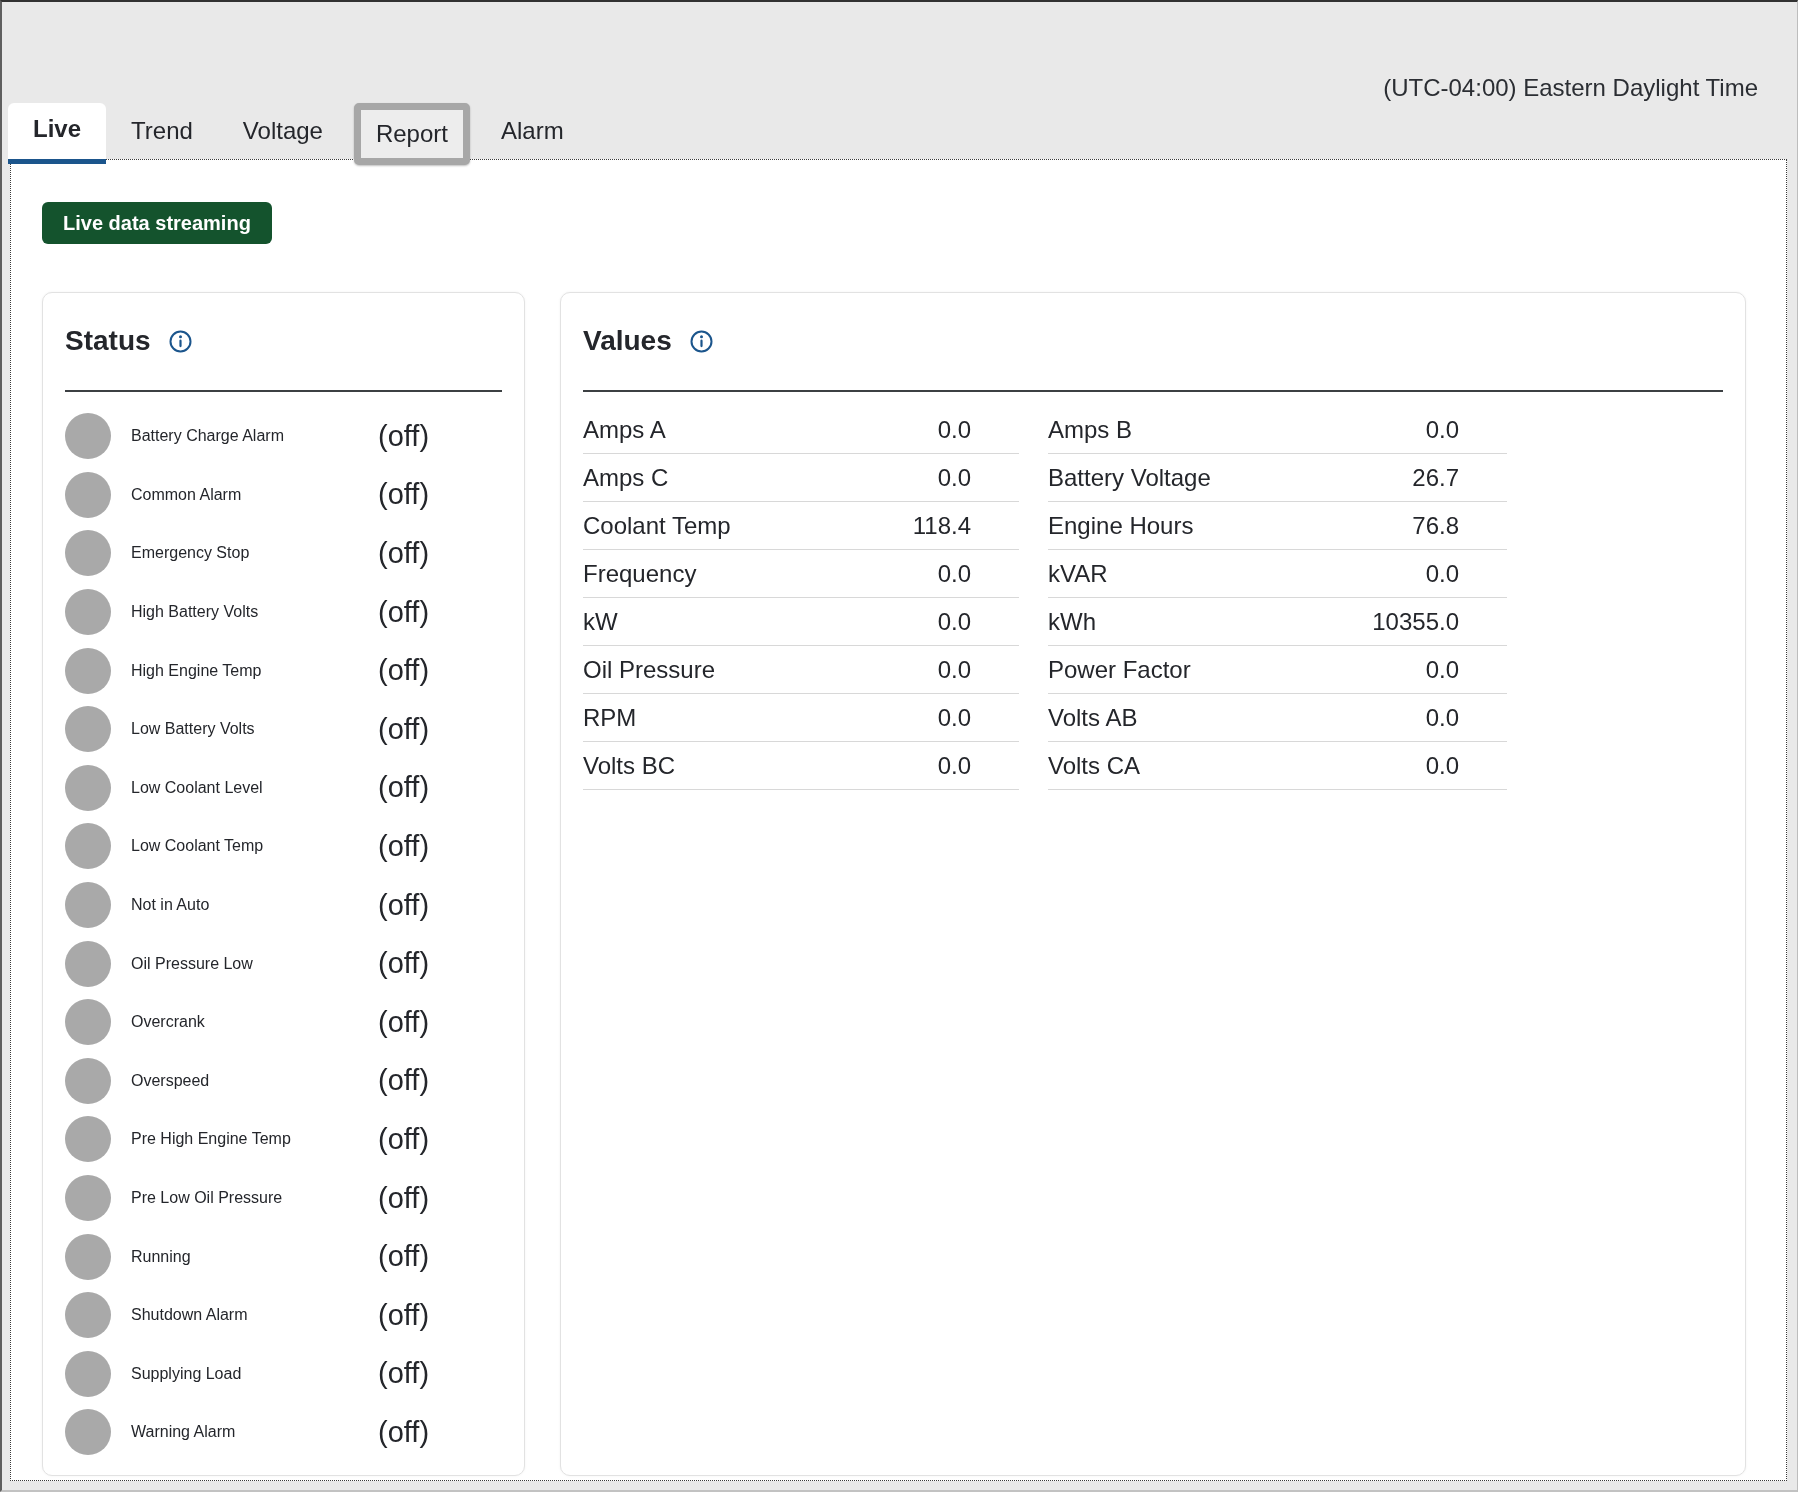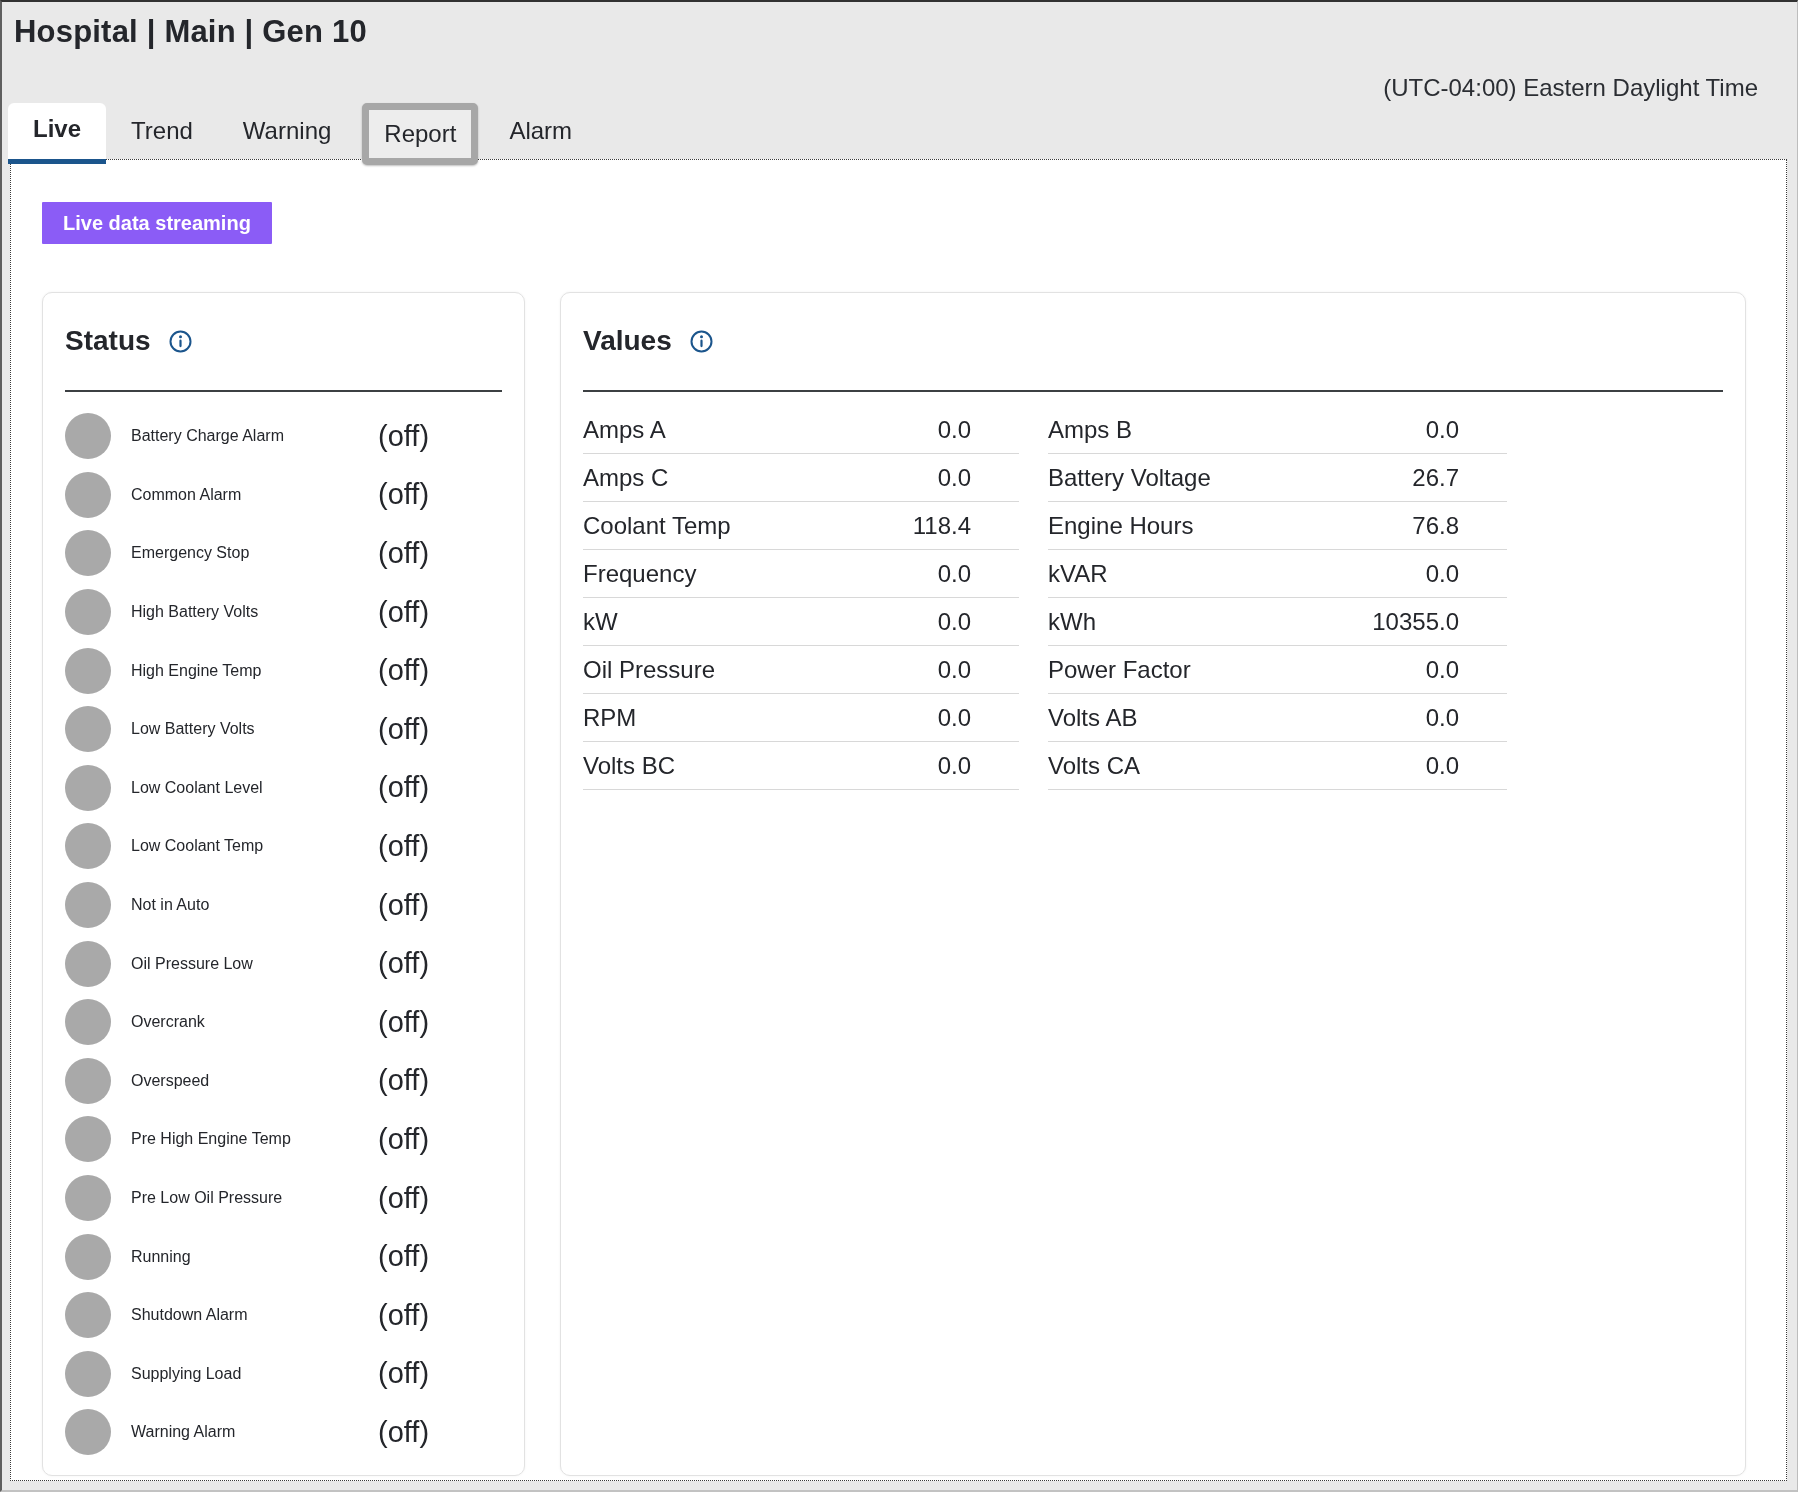--- a/index.html
+++ b/index.html
@@ -72,25 +72,25 @@
     background:#ffffff;
     border:1px dotted #3a3a3a;
     box-sizing:border-box;
   }
   .stream-badge{
     position:absolute;
     top:42px;left:31px;
     height:42px;
     line-height:42px;
     padding:0 21px;
-    background:#8b5cf6;
+    background:#14532d;
     color:#ffffff;
     font-size:20px;
     font-weight:700;
-    border-radius:1px;
+    border-radius:6px;
   }
   .cards{
     position:absolute;
     top:132px;left:31px;right:40px;bottom:4px;
     display:flex;
     gap:35px;
   }
   .card{
     box-sizing:border-box;
     background:#fff;
@@ -149,28 +149,27 @@
     border-bottom:1px solid #d8d8d8;
     font-size:24px;
   }
   .vcell .vvalue{padding-right:48px;}
 </style>
 </head>
 <body>
 
 <div class="page">
 
-  <h1 class="page-title">Hospital | Main | Gen 10</h1>
 
   <div class="timezone">(UTC-04:00) Eastern Daylight Time</div>
 
   <nav class="tabbar" id="tabbar">
       <div class="tab active">Live</div>
       <div class="tab">Trend</div>
-      <div class="tab">Warning</div>
+      <div class="tab">Voltage</div>
       <div class="tab-highlight">
         <div class="tab">Report</div>
       </div>
       <div class="tab">Alarm</div>
     </nav>
 
   <main class="panel">
 
     <span class="stream-badge">Live data streaming</span>
 

